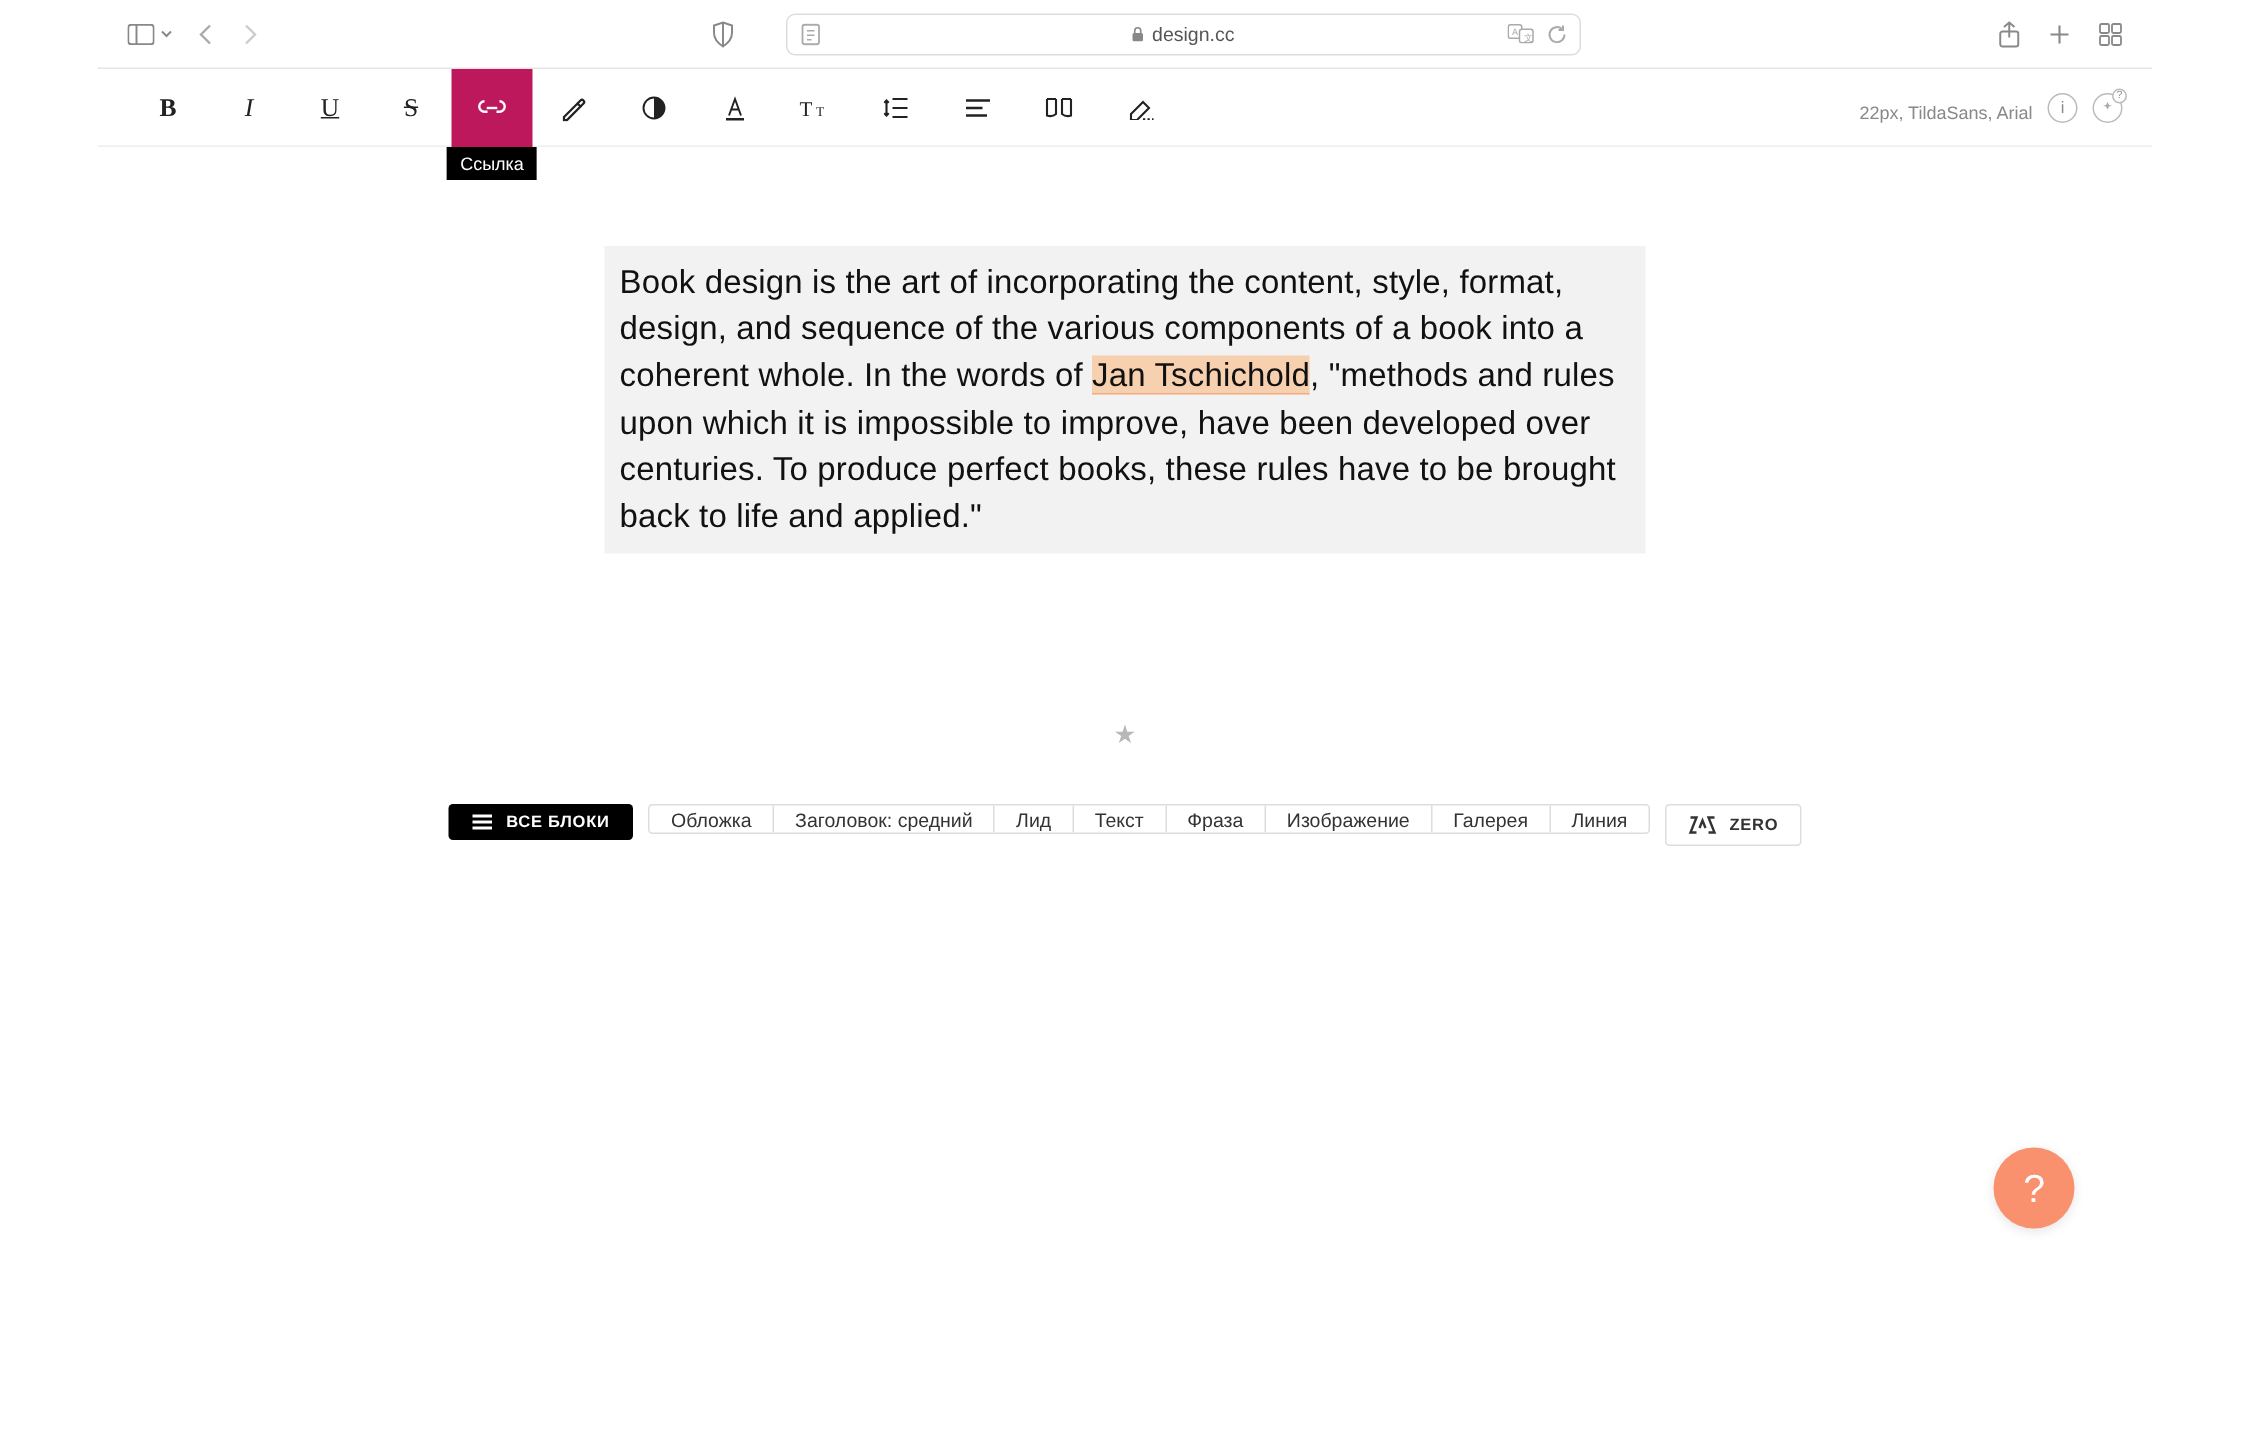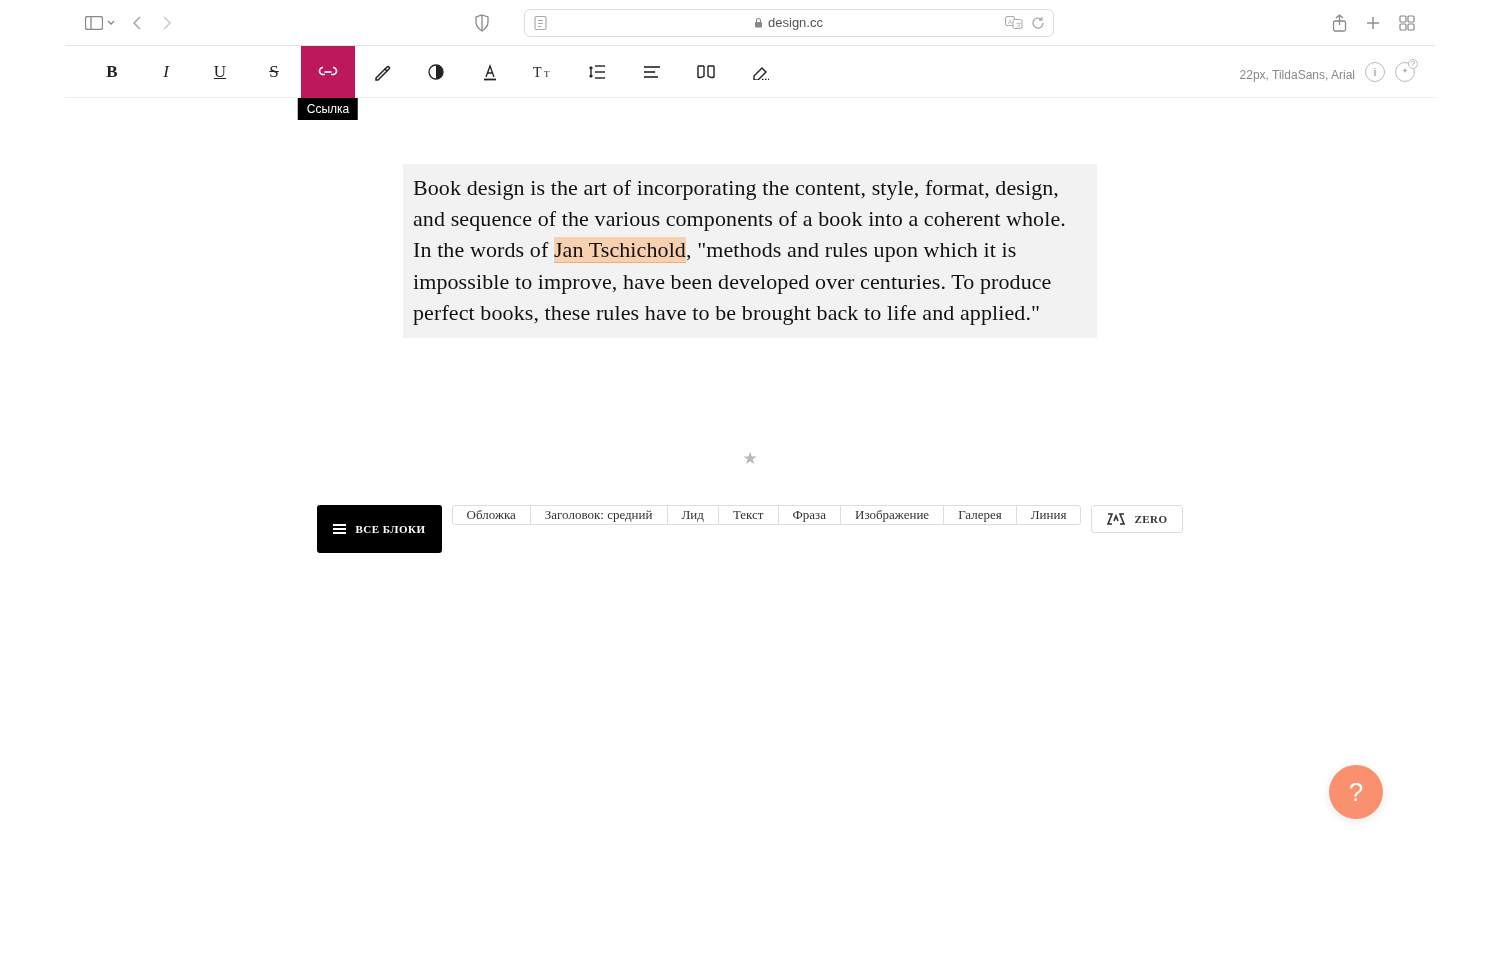--- a/index.html
+++ b/index.html
@@ -114,21 +114,20 @@
       align-items: center;
       justify-content: center;
     }
 
     
     .content-area {
       padding-top: 66px;
       display: flex;
       flex-direction: column;
       align-items: center;
-      font-family: Liberation Serif, serif;
     }
     .text-block {
       width: 694px;
       background: #f2f2f2;
       padding: 8px 10px 10px 10px;
       font-size: 22px;
       line-height: 1.42;
       color: #111;
       letter-spacing: 0.1px;
     }
@@ -150,21 +149,21 @@
       gap: 10px;
       align-items: stretch;
     }
     .all-blocks {
       background: #000;
       color: #fff;
       font-size: 11px;
       font-weight: 700;
       letter-spacing: 0.5px;
       padding: 0 16px;
-      height: 48px;
+      height: 24px;
       display: flex;
       align-items: center;
       gap: 9px;
       border-radius: 3px;
     }
     .all-blocks-icon { display: flex; flex-direction: column; gap: 2px; }
     .all-blocks-icon span { width: 13px; height: 2px; background: #fff; }
     .block-categories {
       display: flex;
       border: 1px solid #ddd;

